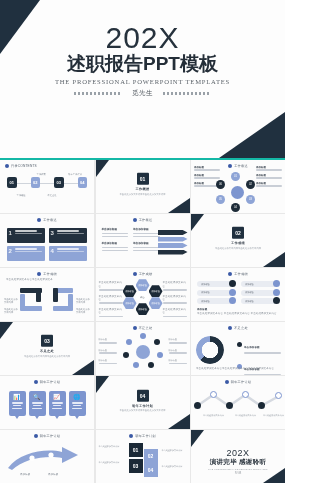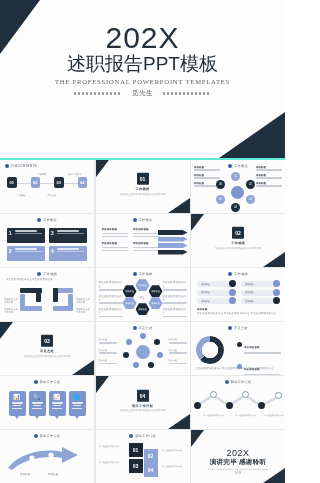--- a/index.html
+++ b/index.html
@@ -1,30 +1,30 @@
 <!DOCTYPE html>
 <html><head>
 <meta charset="utf-8">
 <style>
   html,body{margin:0;padding:0;background:#ffffff;}
   body{width:285px;height:483px;overflow:hidden;
        font-family:"Liberation Sans","DejaVu Sans",sans-serif;}
 
-  .page{position:relative;width:285px;height:483px;background:#5eead4;}
+  .page{position:relative;width:285px;height:483px;background:#14b8a6;}
 
   
   .hero{position:relative;width:285px;height:158px;background:#fdfdfd;overflow:hidden;}
   .hero .tri-tl{position:absolute;left:0;top:0;width:0;height:0;
        border-top:54px solid #20303f;border-right:40px solid transparent;}
   .hero .tri-br{position:absolute;right:0;bottom:0;width:0;height:0;
        border-bottom:46px solid #20303f;border-left:66px solid transparent;}
   .hero-inner{position:absolute;left:0;right:0;top:22px;text-align:center;}
   .hero-year{font-size:30px;line-height:31px;font-weight:400;color:#26323d;
        letter-spacing:1px;}
-  .hero-title{font-size:19px;line-height:23px;font-weight:400;color:#242e38;
+  .hero-title{font-size:19px;line-height:23px;font-weight:700;color:#242e38;
        letter-spacing:0px;margin-top:-1px;}
   .hero-sub{font-size:6.6px;line-height:10px;color:#5d646b;letter-spacing:.8px;
        margin-top:2px;font-family:"Liberation Serif","DejaVu Serif",serif;}
   .hero-byline-row{display:flex;align-items:center;justify-content:center;
        gap:10px;margin-top:2px;}
   .hero-dash{width:48px;height:3px;
        background-image:repeating-linear-gradient(to right,#9aa1a8 0 2px,transparent 2px 4px);}
   .hero-author{font-size:6.5px;color:#4d545b;letter-spacing:.5px;}
 
   

